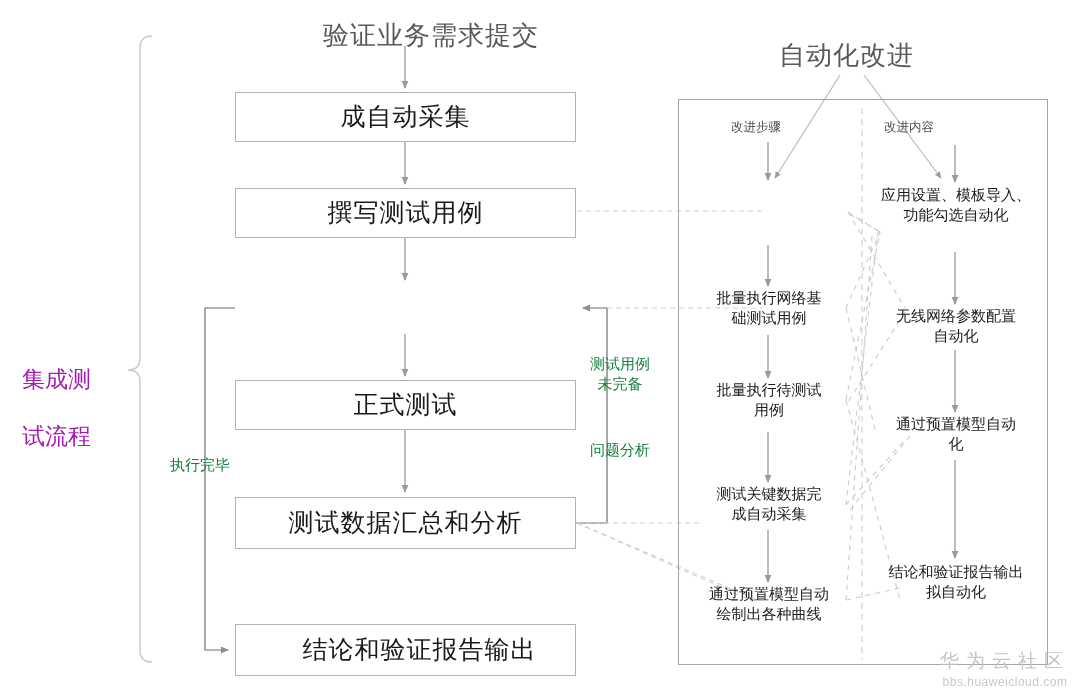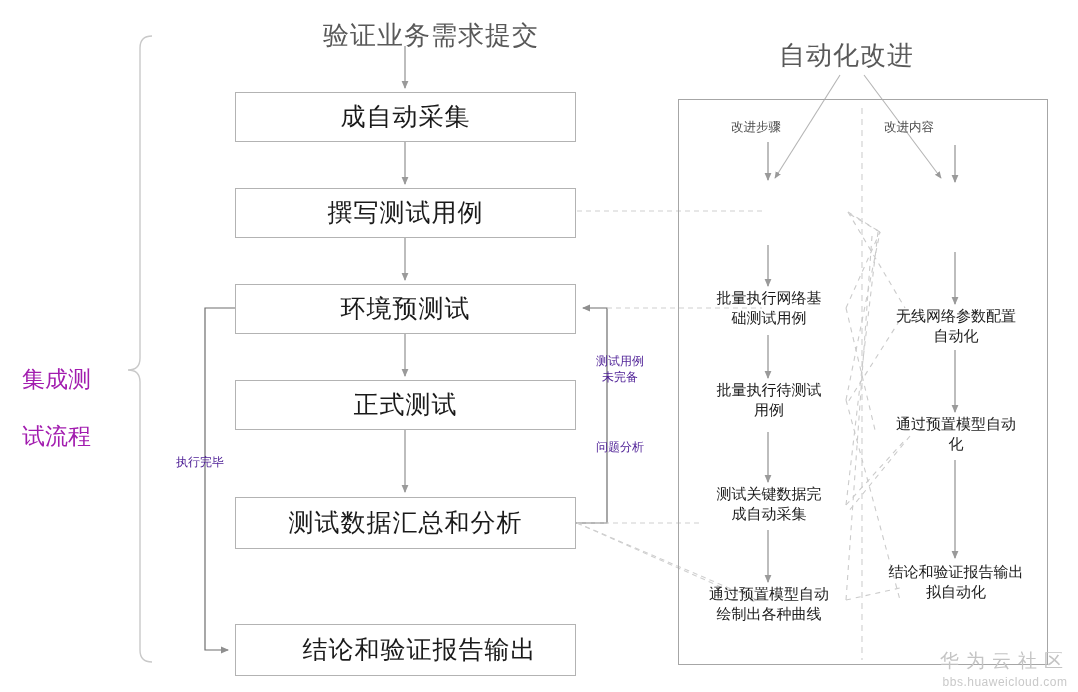--- a/index.html
+++ b/index.html
@@ -50,22 +50,22 @@
   .group-label {
     position: absolute;
     color: #a21caf;
     font-size: 23px;
     line-height: 1.25;
     text-align: right;
     white-space: pre-line;
   }
   .edge-label {
     position: absolute;
-    color: #4c1d95;
-    font-size: 12px;
+    color: #15803d;
+    font-size: 15px;
     line-height: 1.3;
     text-align: center;
     white-space: pre-line;
   }
   .col-header {
     position: absolute;
     color: #4d4d4d;
     font-size: 12.5px;
     white-space: nowrap;
     text-align: left;
@@ -194,21 +194,20 @@
 
   <div class="group-label" style="left:22px; top:336px;">
     <div>集成测</div>
     <div>试流程</div>
   </div>
 
   <div class="flow-box" style="left:235px; top:92px; width:341px; height:50px;">成自动采集</div>
 
   <div class="flow-box" style="left:235px; top:188px; width:341px; height:50px;">撰写测试用例</div>
 
-  <div class="flow-box" style="left:235px; top:284px; width:341px; height:50px;">环境预测试</div>
 
   <div class="flow-box" style="left:235px; top:380px; width:341px; height:50px;">正式测试</div>
 
   <div class="flow-box" style="left:235px; top:497px; width:341px; height:52px;">测试数据汇总和分析</div>
 
   <div class="flow-box" style="left:235px; top:624px; width:341px; height:52px;padding-left:28px;">结论和验证报告输出</div>
 
   <div class="edge-label" style="left:160px; top:455px; width:80px;">执行完毕</div>
 
   <div class="edge-label" style="left:584px; top:354px; width:72px;">测试用例
@@ -230,20 +229,22 @@
 
   <div class="panel-node" style="left:683px; top:380px; width:172px;">批量执行待测试
 用例</div>
 
   <div class="panel-node" style="left:683px; top:484px; width:172px;">测试关键数据完
 成自动采集</div>
 
   <div class="panel-node" style="left:680px; top:584px; width:178px;">通过预置模型自动
 绘制出各种曲线</div>
 
+  <div class="panel-node" style="left:866px; top:185px; width:180px;">应用设置、模板导入、
+功能勾选自动化</div>
 
   <div class="panel-node" style="left:870px; top:306px; width:172px;">无线网络参数配置
 自动化</div>
 
   <div class="panel-node" style="left:870px; top:414px; width:172px;">通过预置模型自动
 化</div>
 
   <div class="panel-node" style="left:870px; top:562px; width:172px;">结论和验证报告输出
 拟自动化</div>
 

